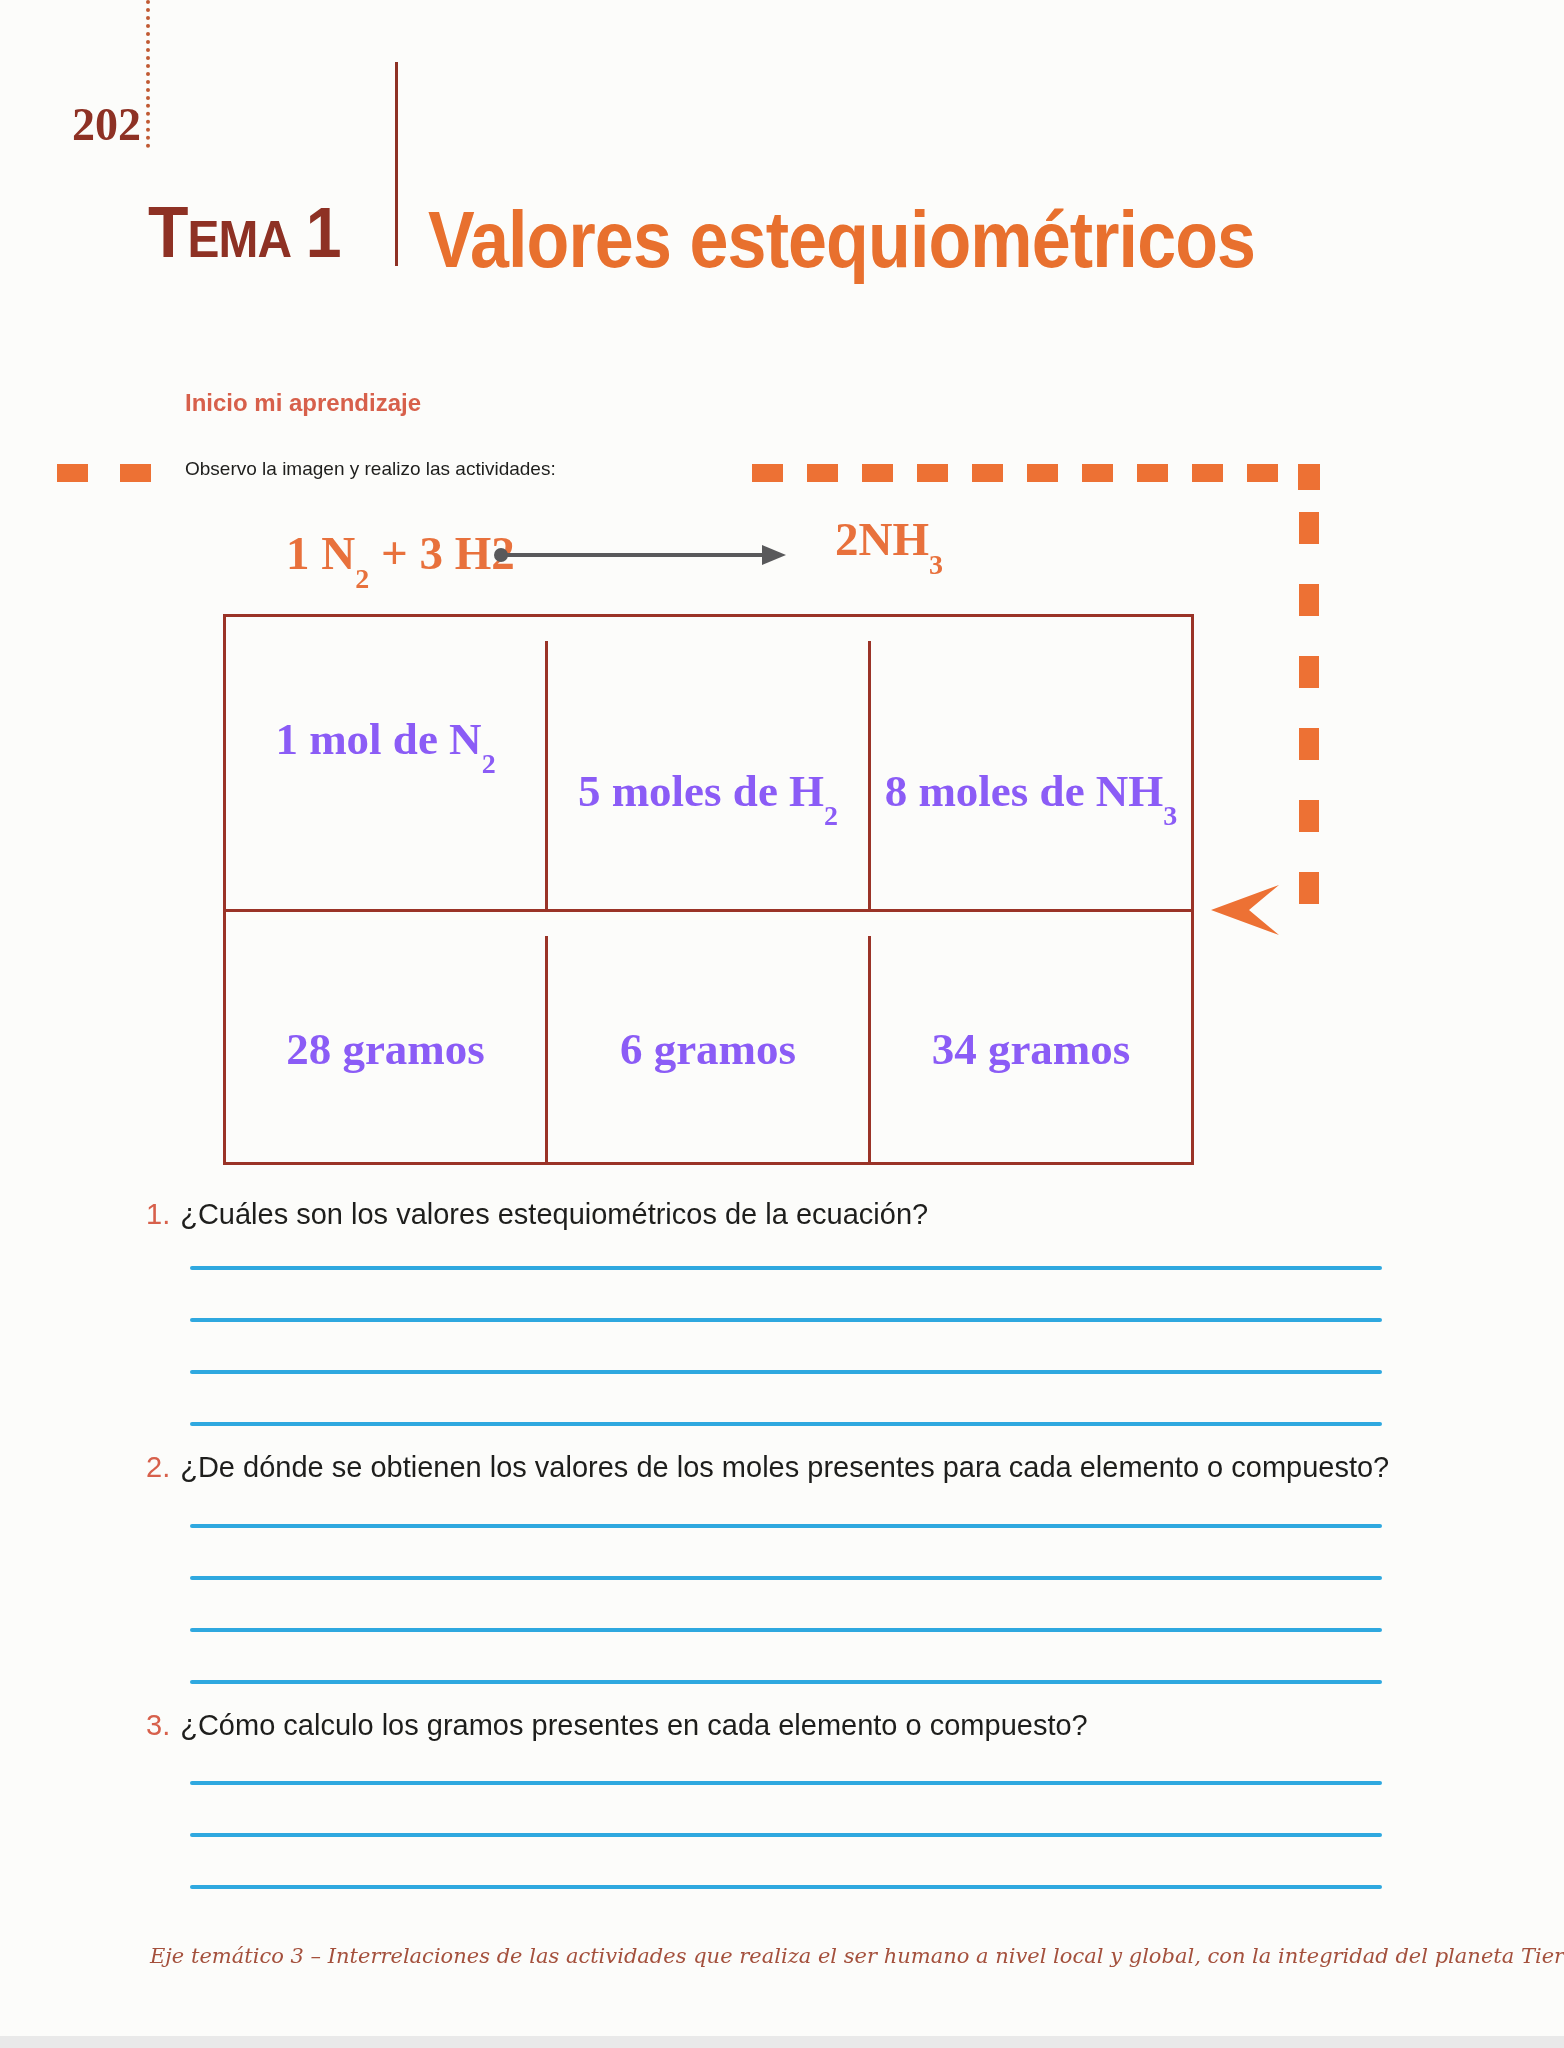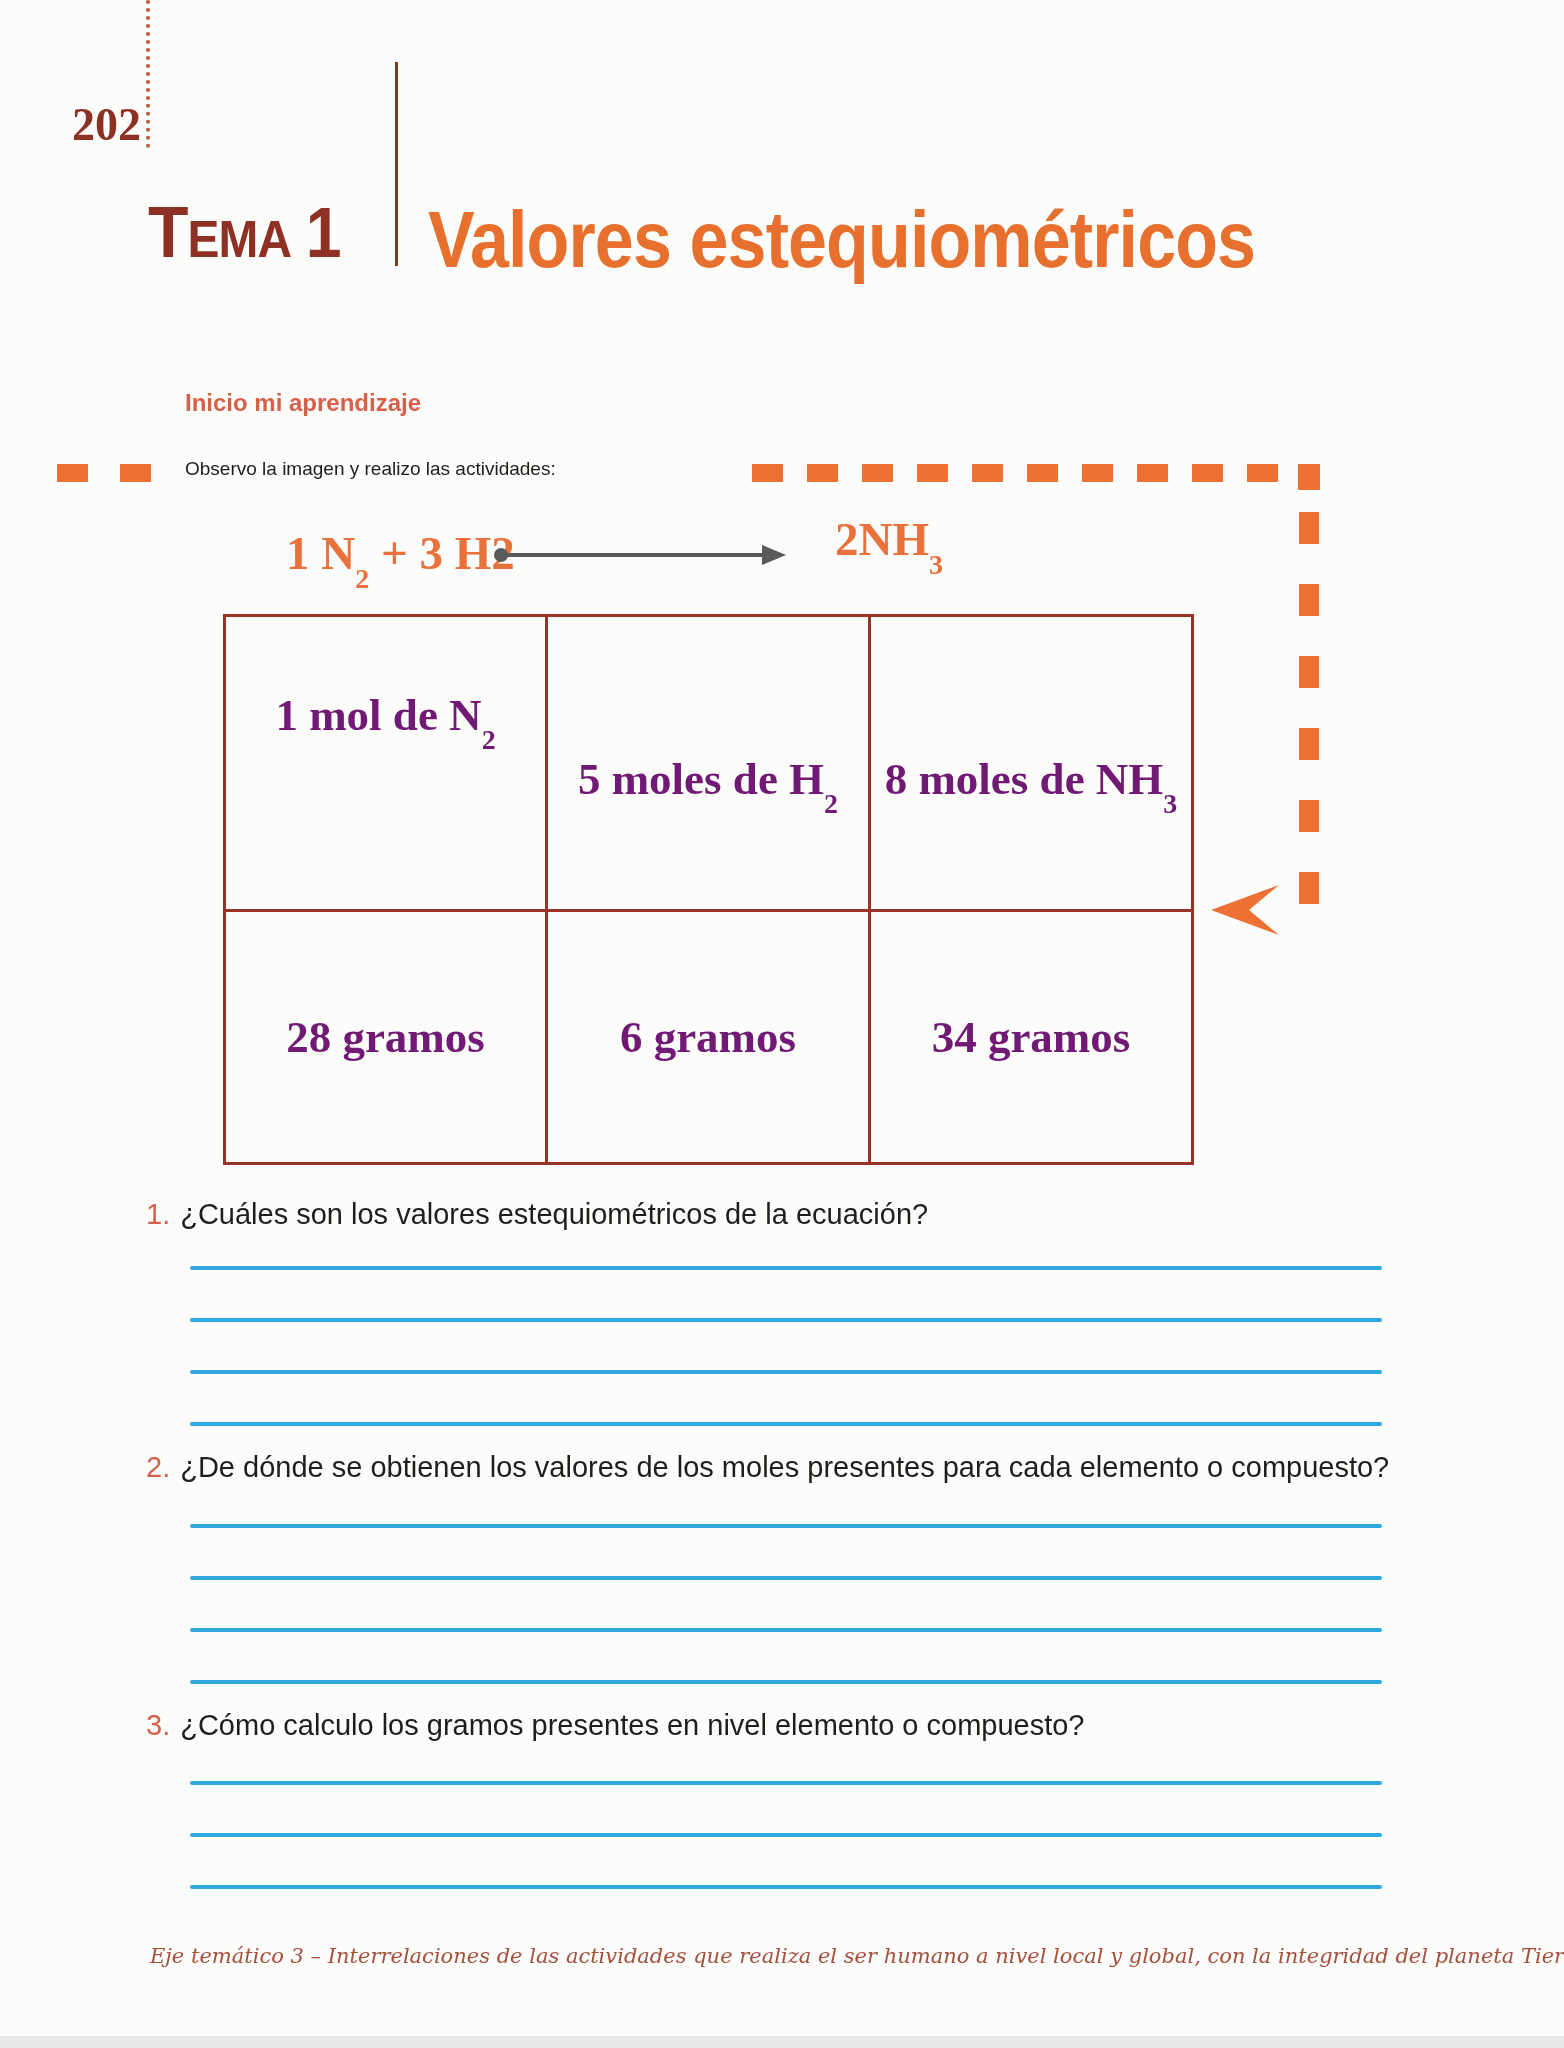--- a/index.html
+++ b/index.html
@@ -44,21 +44,21 @@
   .equation{color:#e8713c;font-family:"Liberation Serif",serif;font-weight:bold;font-size:47px;line-height:1;white-space:nowrap;}
   .eq-left{left:258px;top:530px;margin-left:28px;}
   .eq-right{left:835px;top:516px;}
   .equation sub{font-size:28px;position:relative;top:.32em;line-height:0;}
   .eq-arrow{left:492px;top:538px;}
 
   
   .stq-table{left:223px;top:614px;width:971px;height:551px;border:3px solid #9a3327;display:grid;
     grid-template-columns:322px 323px 1fr;grid-template-rows:295px 1fr;box-sizing:border-box;}
   .cell{border-right:3px solid #9a3327;border-bottom:3px solid #9a3327;display:flex;align-items:center;justify-content:center;
-    font-family:"Liberation Serif",serif;font-weight:bold;font-size:45px;color:#701a75;white-space:nowrap;}
+    font-family:"Liberation Serif",serif;font-weight:bold;font-size:45px;color:#8b5cf6;white-space:nowrap;margin-top:24px;}
   .cell sub{font-size:28px;position:relative;top:.32em;line-height:0;}
   .cell.last-col{border-right:none;}
   .cell.last-row{border-bottom:none;}
   .cell.c00{align-items:flex-start;padding-top:72px;}
   .cell.c01 span.cellwrap,.cell.c02 span.cellwrap{transform:translateY(16px);display:inline-block;}
 
   
   .arrow-left{left:1203px;top:884px;}
 
   
@@ -145,21 +145,21 @@
     <span class="q-num">2.</span>
     <span>¿De dónde se obtienen los valores de los moles presentes para cada elemento o compuesto?</span>
   </div>
   <div class="abs answer-line" style="top:1524px"></div>
   <div class="abs answer-line" style="top:1576px"></div>
   <div class="abs answer-line" style="top:1628px"></div>
   <div class="abs answer-line" style="top:1680px"></div>
 
   <div class="abs question q3">
     <span class="q-num">3.</span>
-    <span>¿Cómo calculo los gramos presentes en nivel elemento o compuesto?</span>
+    <span>¿Cómo calculo los gramos presentes en cada elemento o compuesto?</span>
   </div>
   <div class="abs answer-line" style="top:1781px"></div>
   <div class="abs answer-line" style="top:1833px"></div>
   <div class="abs answer-line" style="top:1885px"></div>
 
   <div class="abs footer-note">Eje temático 3 – Interrelaciones de las actividades que realiza el ser humano a nivel local y global, con la integridad del planeta Tierra y su vinculación con el universo.</div>
 
 </div>
 
 </body></html>

